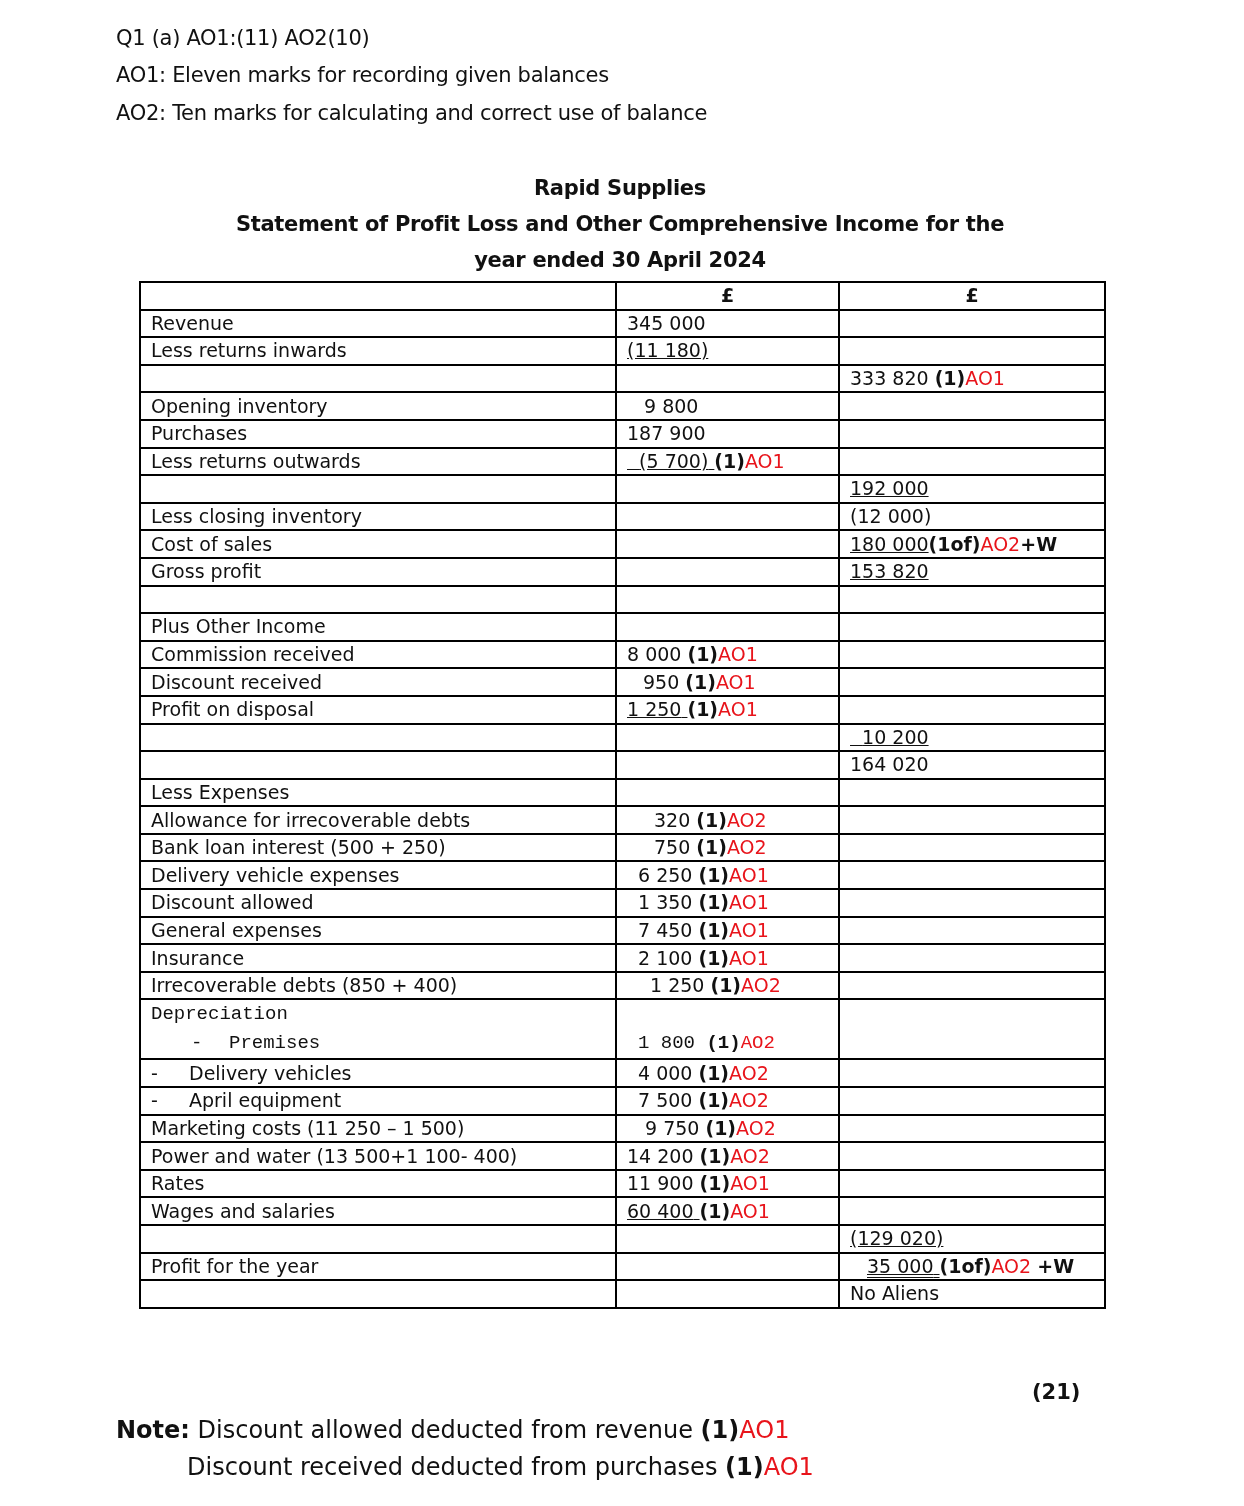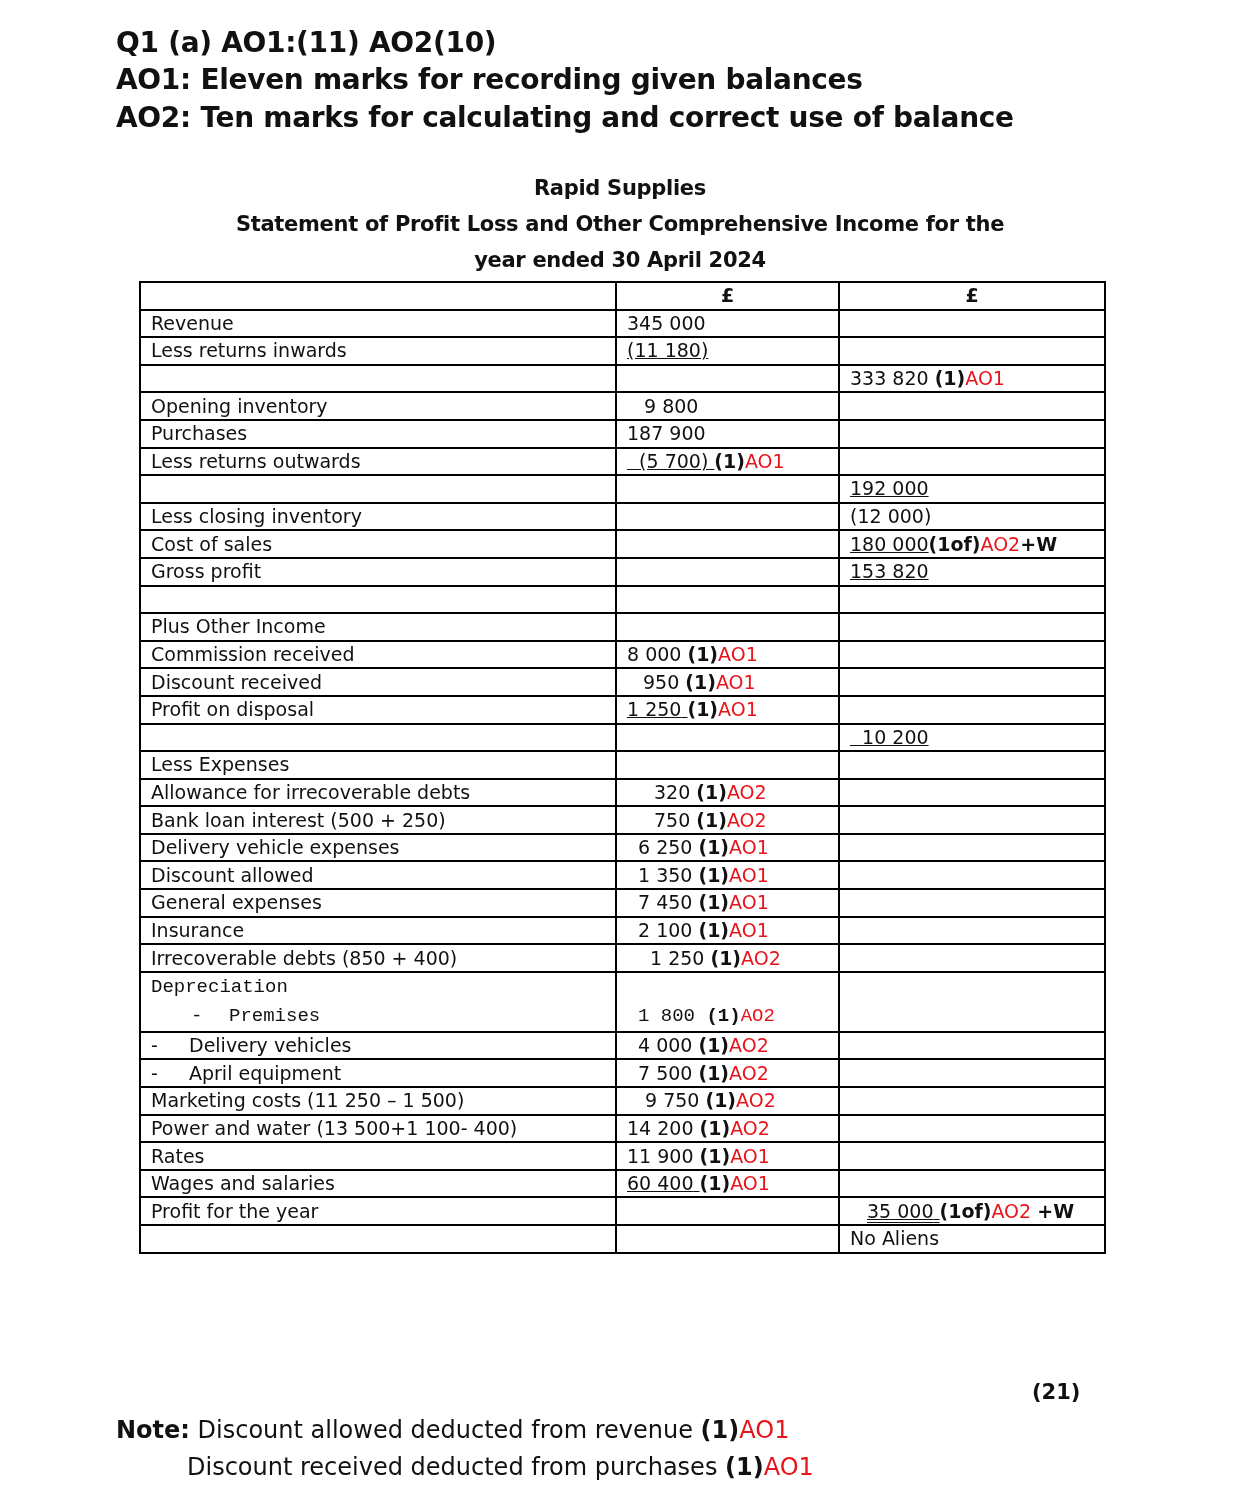--- a/index.html
+++ b/index.html
@@ -1,20 +1,20 @@
 <!DOCTYPE html>
 <html><head>
 <meta charset="utf-8">
 <style>
   html, body { margin: 0; padding: 0; background: #ffffff; }
   body {
     width: 1244px; height: 1506px; position: relative; overflow: hidden;
     font-family: "DejaVu Sans", "Liberation Sans", sans-serif; color: #111;
   }
-  .hdr { position: absolute; left: 116px; font-weight: bold; font-size: 28px; letter-spacing: -0.3px; }
+  .hdr { position: absolute; left: 116px; font-weight: normal; font-size: 21px; letter-spacing: -0.3px; }
   .title { position: absolute; left: 0; width: 1240px; text-align: center; font-weight: bold; font-size: 21px; letter-spacing: -0.3px; }
   .tbl {
     position: absolute; left: 139px; top: 281px; width: 965px;
     border-collapse: collapse; table-layout: fixed; font-size: 19px;
   }
   .tbl td { border: 2px solid #000; padding: 0 10px; height: 25.6px; line-height: 25px; white-space: nowrap; vertical-align: middle; }
   .tbl col.c1 { width: 476px; }
   .tbl col.c2 { width: 223px; }
   .tbl col.c3 { width: 266px; }
   .tbl .head td { font-weight: bold; text-align: center; }
@@ -140,20 +140,25 @@
     <td><span class="u"><span>1 250</span> </span><span class="b">(1)</span><span class="r">AO1</span></td>
     <td></td>
   </tr>
 
   <tr>
     <td></td>
     <td></td>
     <td><span class="u">&nbsp;&nbsp;<span>10 200</span></span></td>
   </tr>
 
+  <tr>
+    <td></td>
+    <td></td>
+    <td>164 020</td>
+  </tr>
 
   <tr>
     <td>Less Expenses</td>
     <td></td>
     <td></td>
   </tr>
 
   <tr>
     <td>Allowance for irrecoverable debts</td>
     <td style="padding-left:37px"><span>320</span> <span class="b">(1)</span><span class="r">AO2</span></td>
@@ -237,20 +242,25 @@
     <td><span>11 900</span> <span class="b">(1)</span><span class="r">AO1</span></td>
     <td></td>
   </tr>
 
   <tr>
     <td>Wages and salaries</td>
     <td><span class="u"><span>60 400</span> </span><span class="b">(1)</span><span class="r">AO1</span></td>
     <td></td>
   </tr>
 
+  <tr>
+    <td></td>
+    <td></td>
+    <td><span class="u">(129 020)</span></td>
+  </tr>
 
   <tr>
     <td>Profit for the year</td>
     <td></td>
     <td style="padding-left:27px"><span class="u" style="text-decoration-style:double"><span>35 000</span> </span><span class="b">(1of)</span><span class="r">AO2</span> <span class="b">+W</span></td>
   </tr>
 
   <tr>
     <td></td>
     <td></td>

